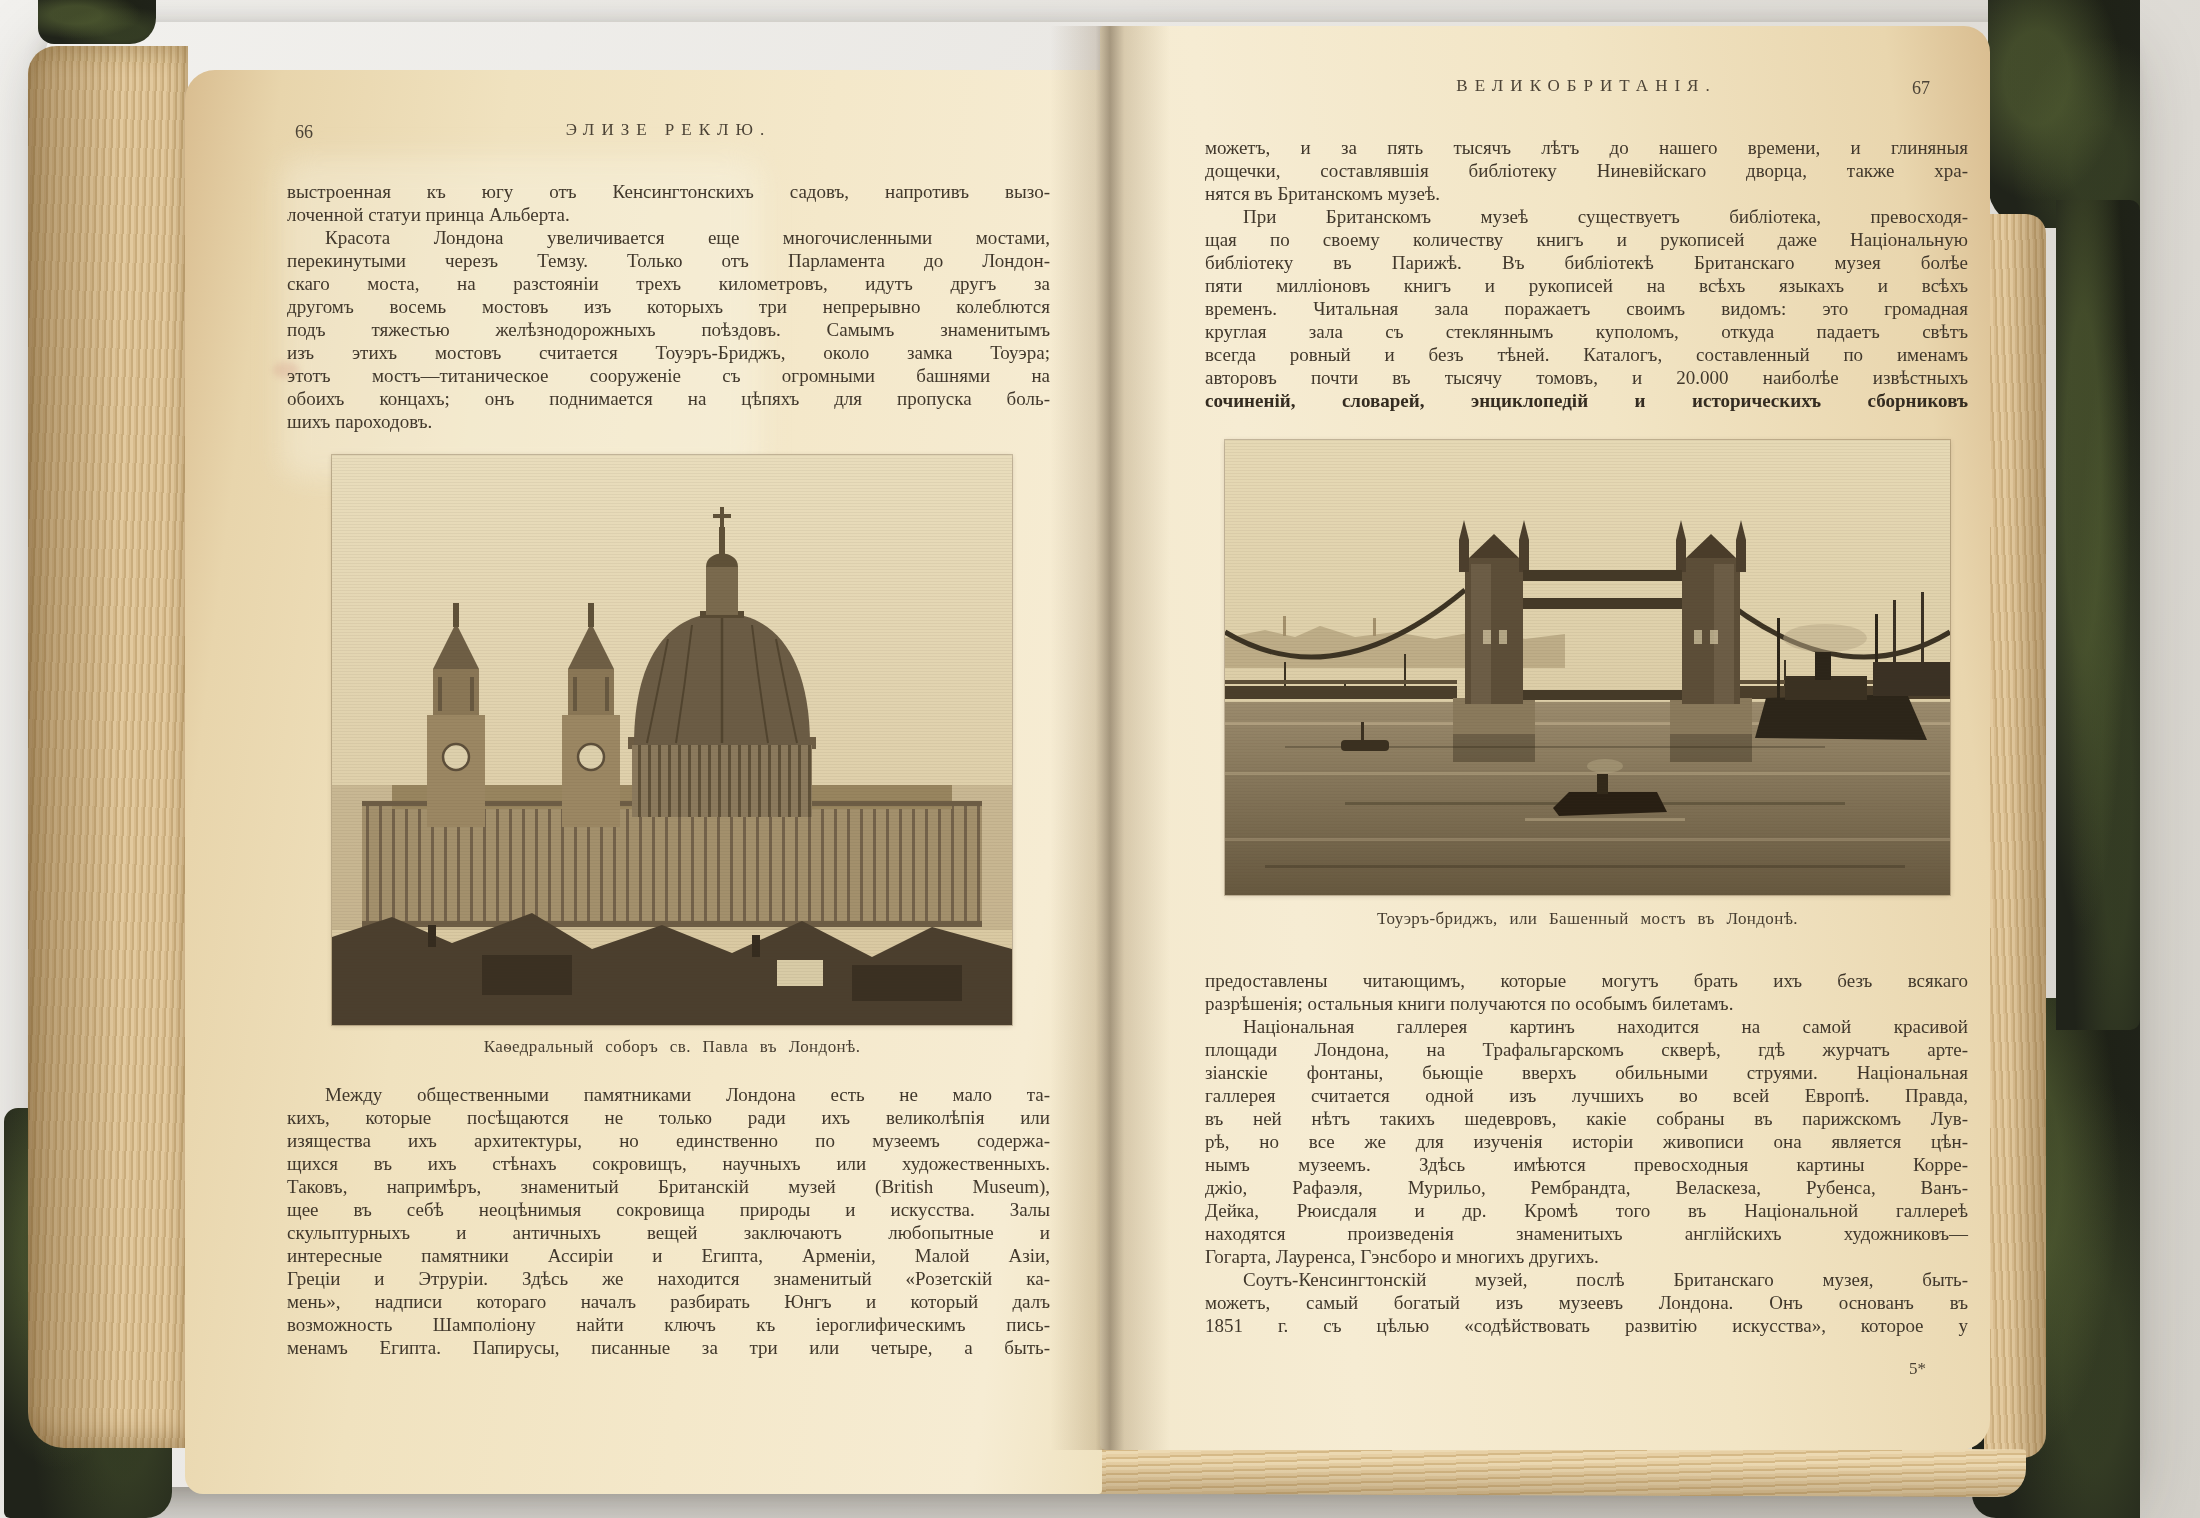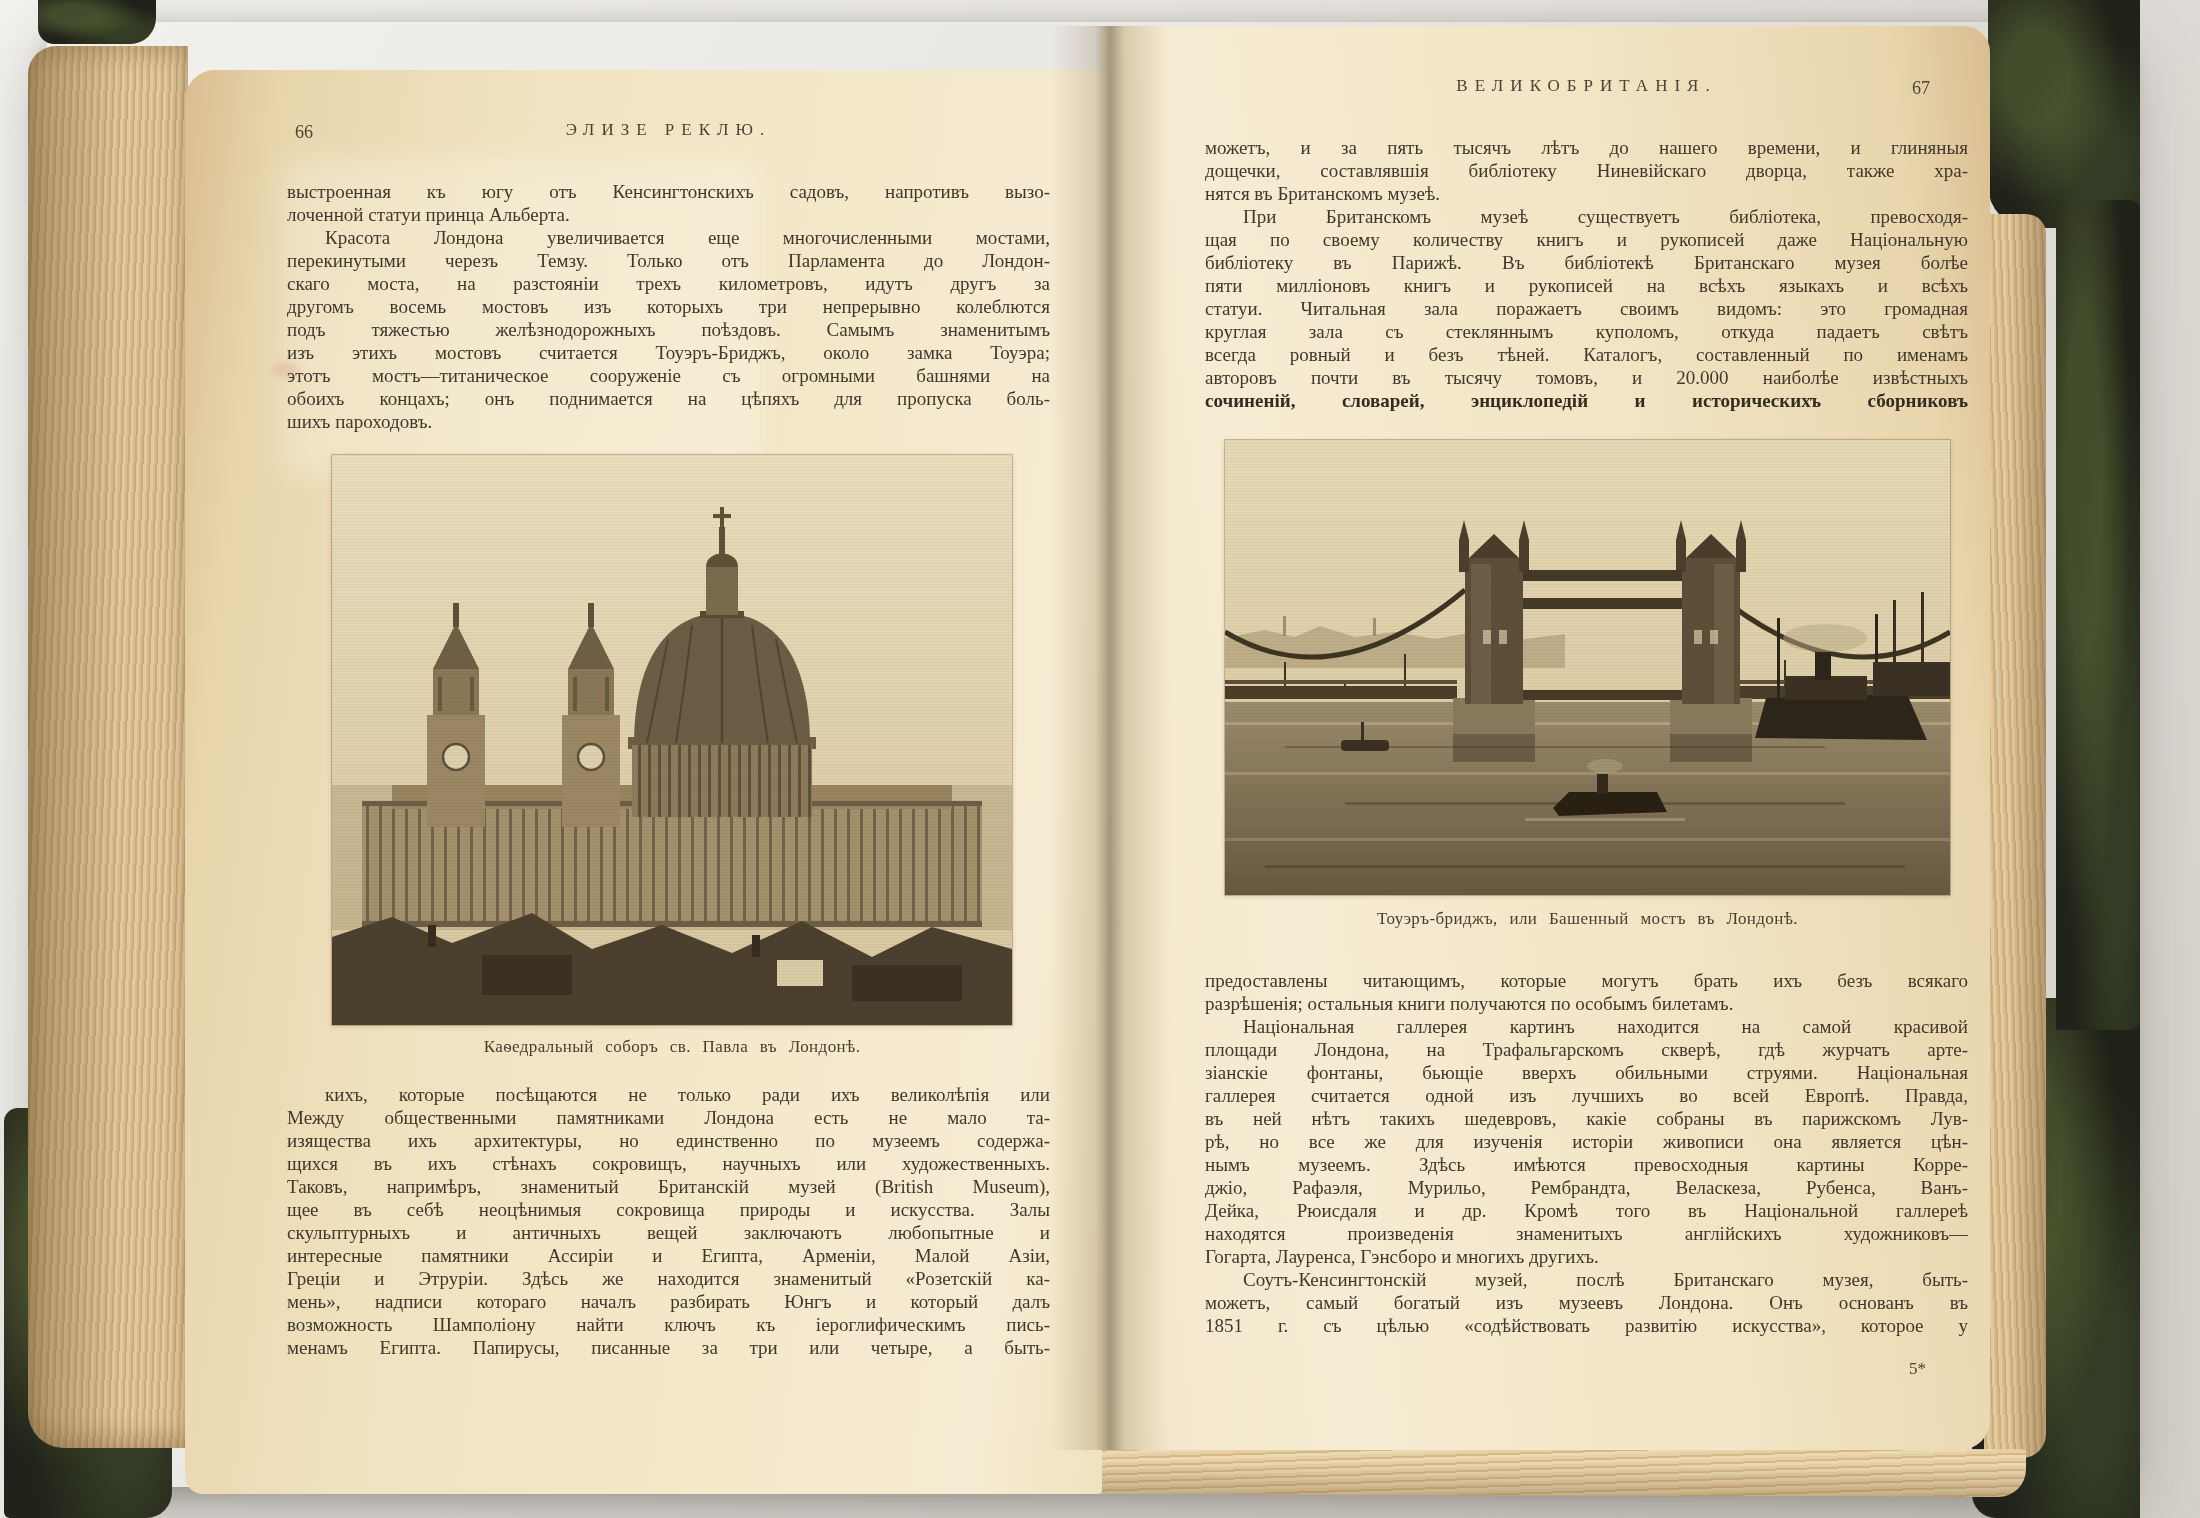--- a/index.html
+++ b/index.html
@@ -183,22 +183,22 @@
           <rect x="520" y="510" width="110" height="36" fill="#3a3022"></rect>
           <rect x="96" y="470" width="8" height="22" fill="#352c1f"></rect>
           <rect x="420" y="480" width="8" height="22" fill="#352c1f"></rect>
           <rect x="445" y="505" width="46" height="26" fill="#d8cba6"></rect>
           <rect width="680" height="570" fill="url(#ht)"></rect>
         </svg>
         <figcaption class="fig-caption">Каѳедральный соборъ св. Павла въ Лондонѣ.</figcaption>
       </figure>
 
       <div class="textblock tb-indent">
+          <div class="line">Между общественными памятниками Лондона есть не мало та-</div>
           <div class="line">кихъ, которые посѣщаются не только ради ихъ великолѣпія или</div>
-          <div class="line">Между общественными памятниками Лондона есть не мало та-</div>
           <div class="line">изящества ихъ архитектуры, но единственно по музеемъ содержа-</div>
           <div class="line">щихся въ ихъ стѣнахъ сокровищъ, научныхъ или художественныхъ.</div>
           <div class="line">Таковъ, напримѣръ, знаменитый Британскій музей (British Museum),</div>
           <div class="line">щее въ себѣ неоцѣнимыя сокровища природы и искусства. Залы</div>
           <div class="line">скульптурныхъ и античныхъ вещей заключаютъ любопытные и</div>
           <div class="line">интересные памятники Ассиріи и Египта, Арменіи, Малой Азіи,</div>
           <div class="line">Греціи и Этруріи. Здѣсь же находится знаменитый «Розетскій ка-</div>
           <div class="line">мень», надписи котораго началъ разбирать Юнгъ и который далъ</div>
           <div class="line">возможность Шамполіону найти ключъ къ іероглифическимъ пись-</div>
           <div class="line">менамъ Египта. Папирусы, писанные за три или четыре, а быть-</div>
@@ -215,21 +215,21 @@
       <div class="textblock">
           <div class="line">можетъ, и за пять тысячъ лѣтъ до нашего времени, и глиняныя</div>
           <div class="line">дощечки, составлявшія библіотеку Ниневійскаго дворца, также хра-</div>
           <div class="line final">нятся въ Британскомъ музеѣ.</div>
         </div>
       <div class="textblock tb-indent">
           <div class="line">При Британскомъ музеѣ существуетъ библіотека, превосходя-</div>
           <div class="line">щая по своему количеству книгъ и рукописей даже Національную</div>
           <div class="line">библіотеку въ Парижѣ. Въ библіотекѣ Британскаго музея болѣе</div>
           <div class="line">пяти милліоновъ книгъ и рукописей на всѣхъ языкахъ и всѣхъ</div>
-          <div class="line">статуи. Читальная зала поражаетъ своимъ видомъ: это громадная</div>
+          <div class="line">временъ. Читальная зала поражаетъ своимъ видомъ: это громадная</div>
           <div class="line">круглая зала съ стекляннымъ куполомъ, откуда падаетъ свѣтъ</div>
           <div class="line">всегда ровный и безъ тѣней. Каталогъ, составленный по именамъ</div>
           <div class="line">авторовъ почти въ тысячу томовъ, и 20.000 наиболѣе извѣстныхъ</div>
           <div class="line bold">сочиненій, словарей, энциклопедій и историческихъ сборниковъ</div>
         </div>
 
       <figure class="fig-right">
         <svg class="photo" width="725" height="455" viewBox="0 0 725 455" xmlns="http://www.w3.org/2000/svg">
           <defs>
             <linearGradient id="sky2" x1="0" y1="0" x2="0" y2="1">

